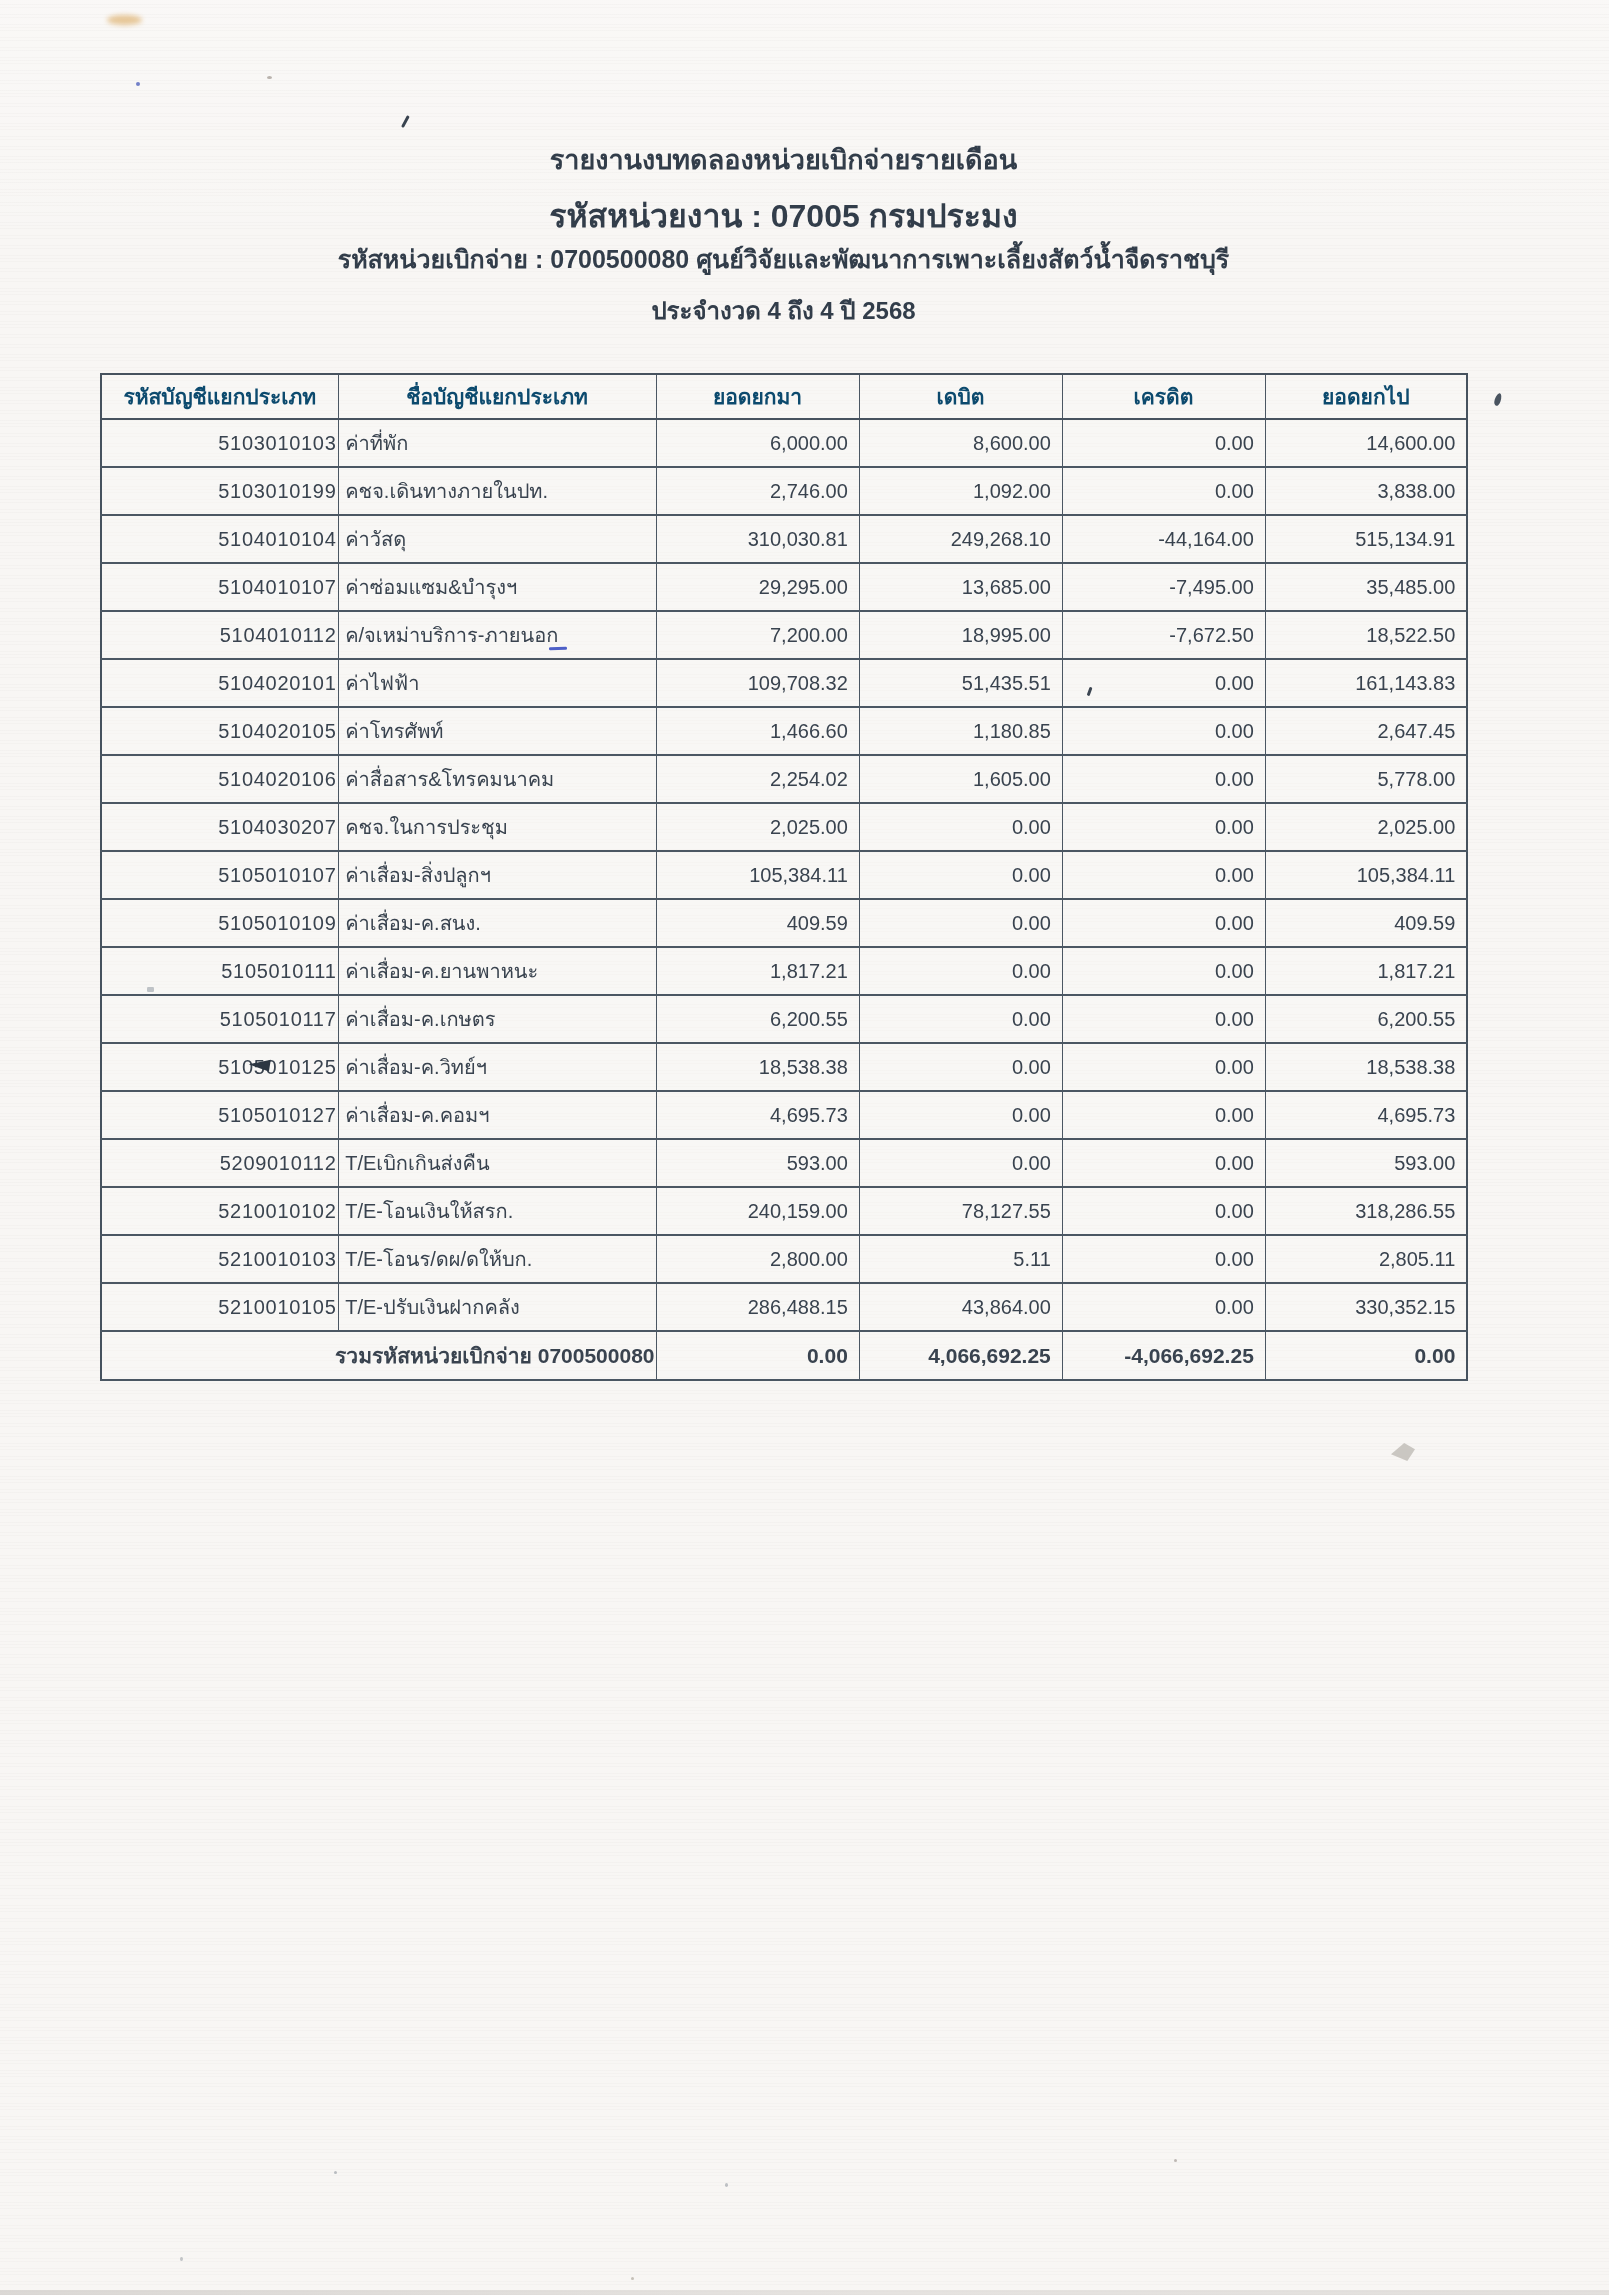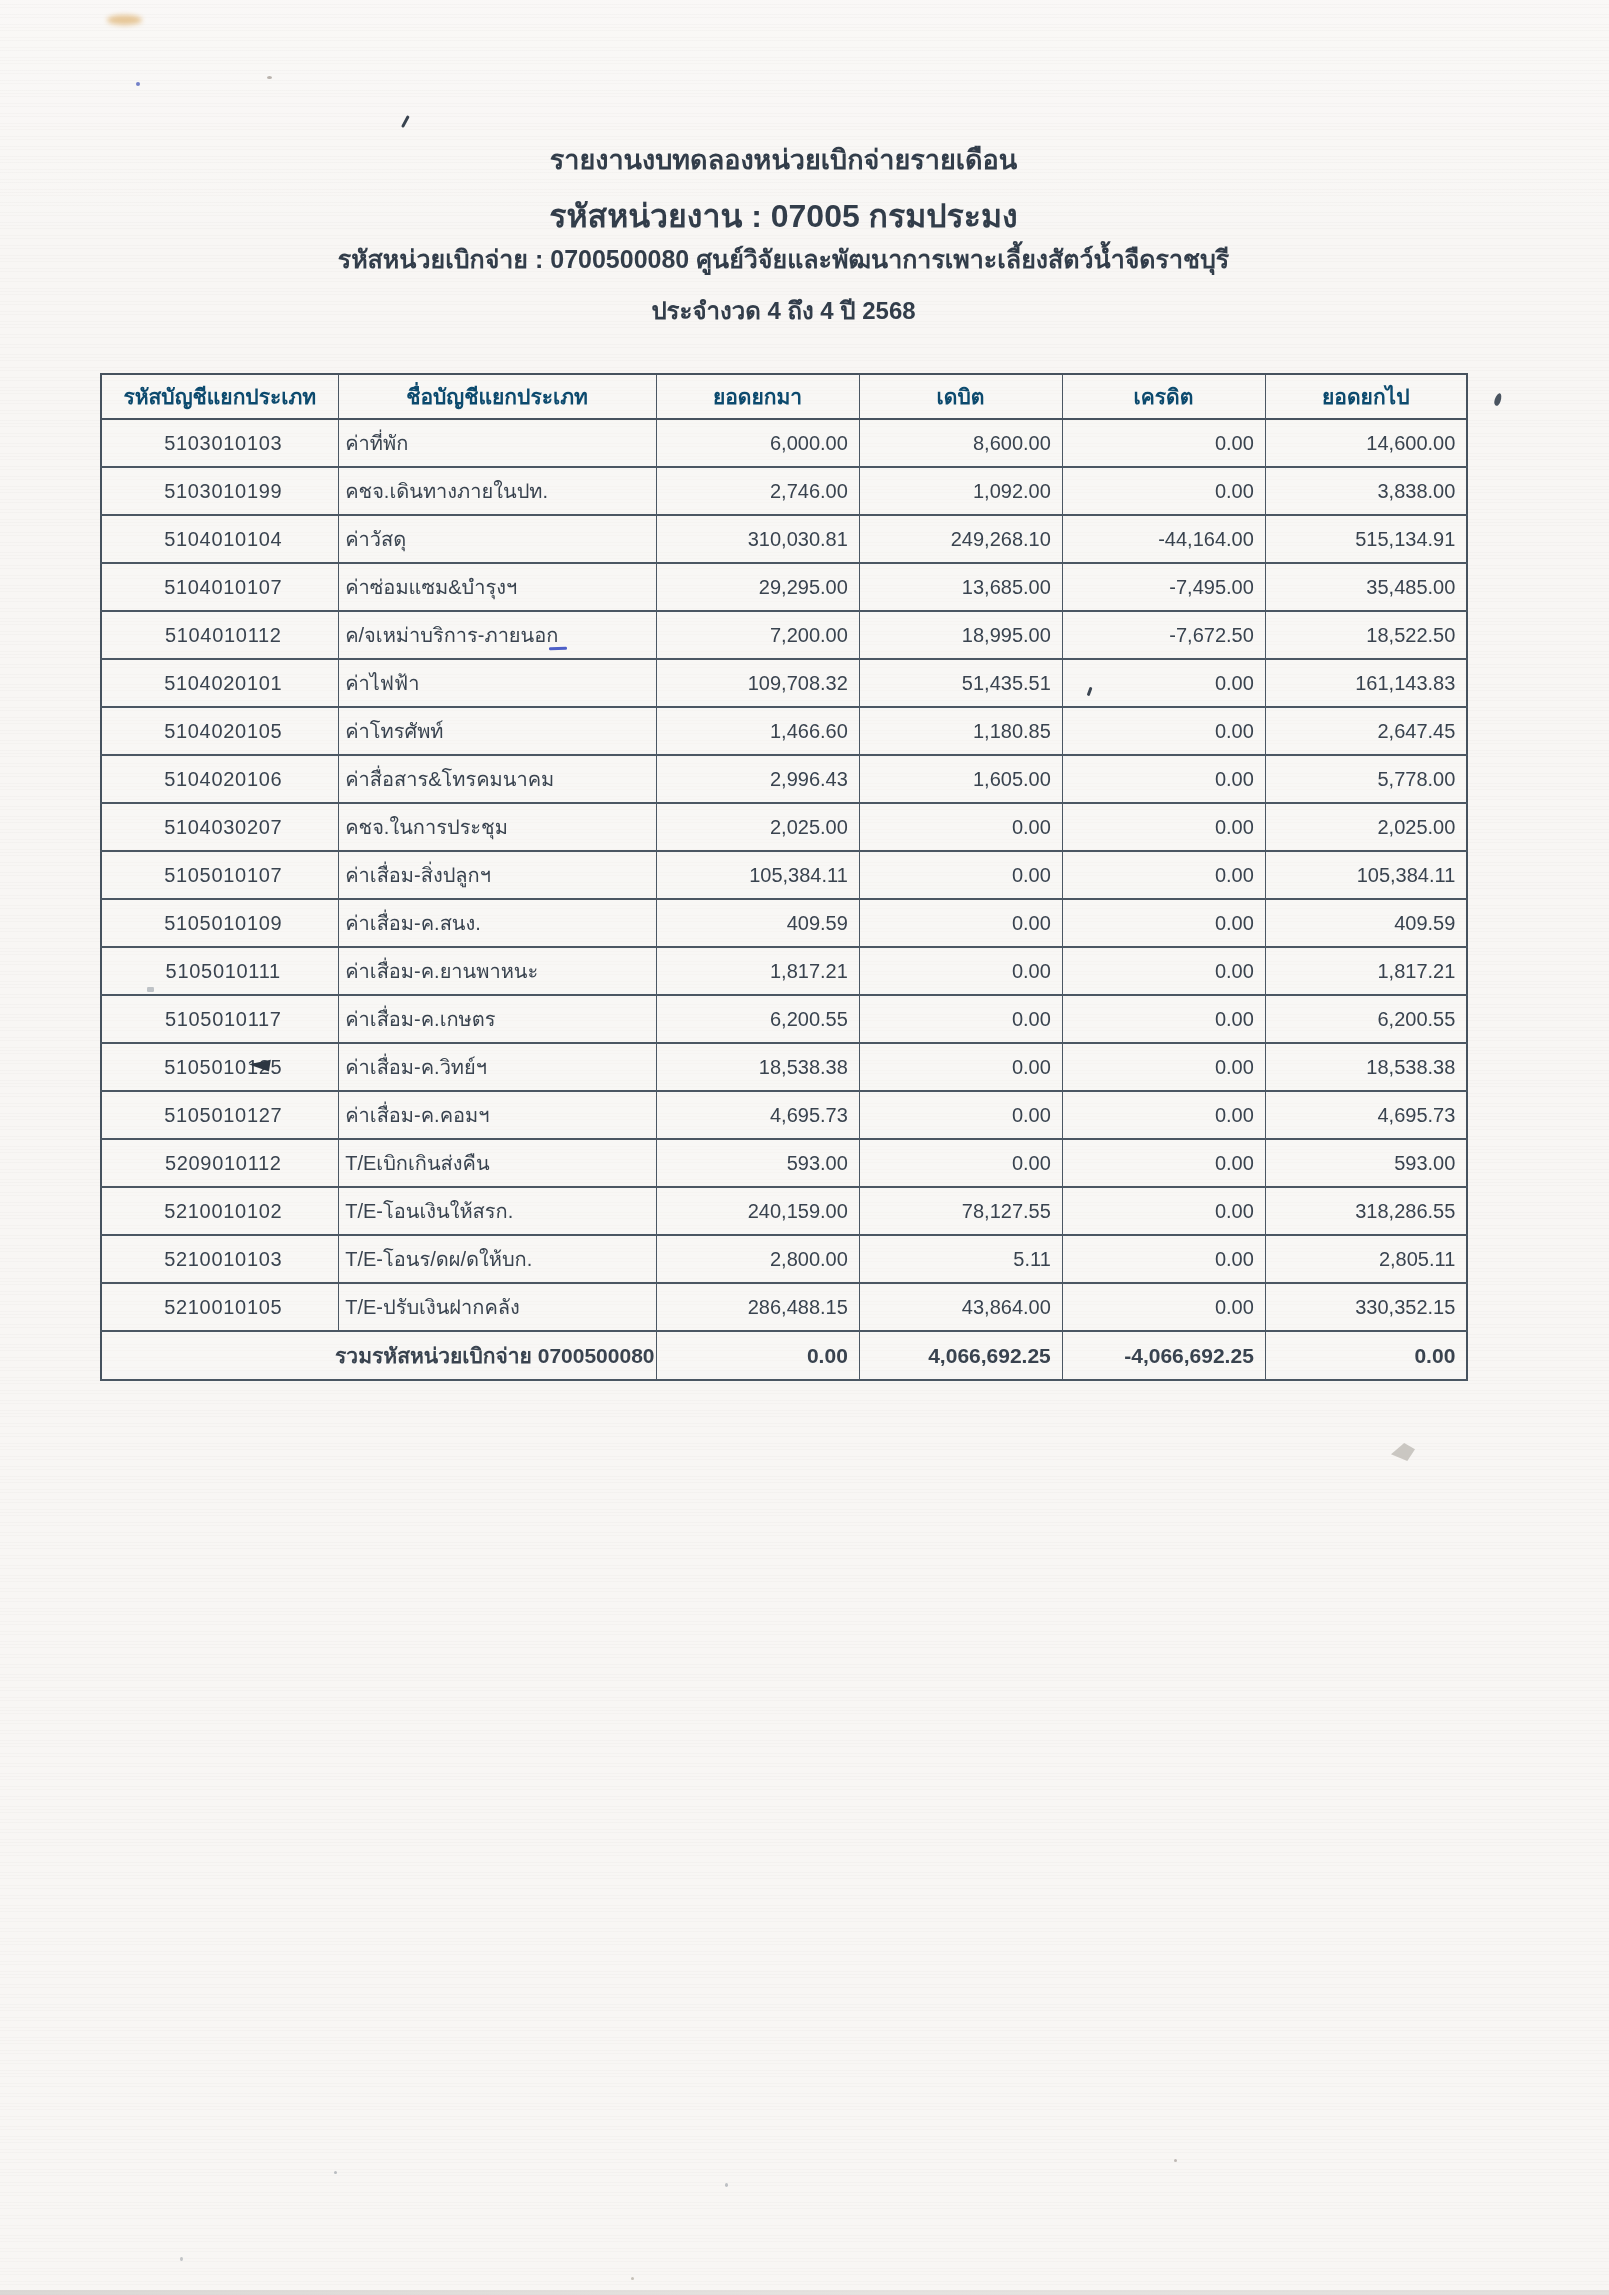--- a/index.html
+++ b/index.html
@@ -27,21 +27,21 @@
     position:absolute;left:100px;top:373px;width:1367px;
     border-collapse:collapse;table-layout:fixed;
     background:rgba(250,248,246,0.35);
   }
   table.tb, table.tb th, table.tb td{border:1.3px solid #4b5763;}
   table.tb{border:2.7px solid #46525e;}
   table.tb th{border-bottom:2.7px solid #46525e;border-top:2.7px solid #46525e;}
   table.tb th, table.tb td{border-top-width:2.7px;border-bottom-width:2.7px;}
   th{height:41px;font-size:21px;font-weight:bold;text-align:center;color:#0c4a6e;}
   td{height:44px;font-size:20px;color:#39434f;}
-  td.code{text-align:center;padding-left:8px;letter-spacing:0.7px;margin-left:16px;}
+  td.code{text-align:right;padding-left:8px;letter-spacing:0.7px;margin-left:16px;}
   td.name{text-align:left;padding-left:6.7px;}
   td.num{text-align:right;padding-right:10.7px;}
   tfoot td{height:45px;font-weight:bold;font-size:21px;}
   tfoot td.total-label{text-align:right;padding-left:14px;}
 
   
   .art{position:absolute;pointer-events:none;}
   .a-smudge{left:107px;top:14.7px;width:35px;height:10.7px;background:#d79f4b;border-radius:50%;filter:blur(2.7px);opacity:.55;}
   .a-slash{left:404px;top:115px;width:2.7px;height:12.7px;background:#39434f;transform:rotate(28deg);border-radius:1.3px;}
   .a-dot-blue{left:136px;top:82px;width:4px;height:4px;background:#5a6bc0;border-radius:50%;opacity:.85;}
@@ -144,21 +144,21 @@
           <td class="code">5104020105</td>
           <td class="name">ค่าโทรศัพท์</td>
           <td class="num">1,466.60</td>
           <td class="num">1,180.85</td>
           <td class="num">0.00</td>
           <td class="num">2,647.45</td>
         </tr>
         <tr>
           <td class="code">5104020106</td>
           <td class="name">ค่าสื่อสาร&amp;โทรคมนาคม</td>
-          <td class="num">2,996.43</td>
+          <td class="num">2,254.02</td>
           <td class="num">1,605.00</td>
           <td class="num">0.00</td>
           <td class="num">5,778.00</td>
         </tr>
         <tr>
           <td class="code">5104030207</td>
           <td class="name">คชจ.ในการประชุม</td>
           <td class="num">2,025.00</td>
           <td class="num">0.00</td>
           <td class="num">0.00</td>

